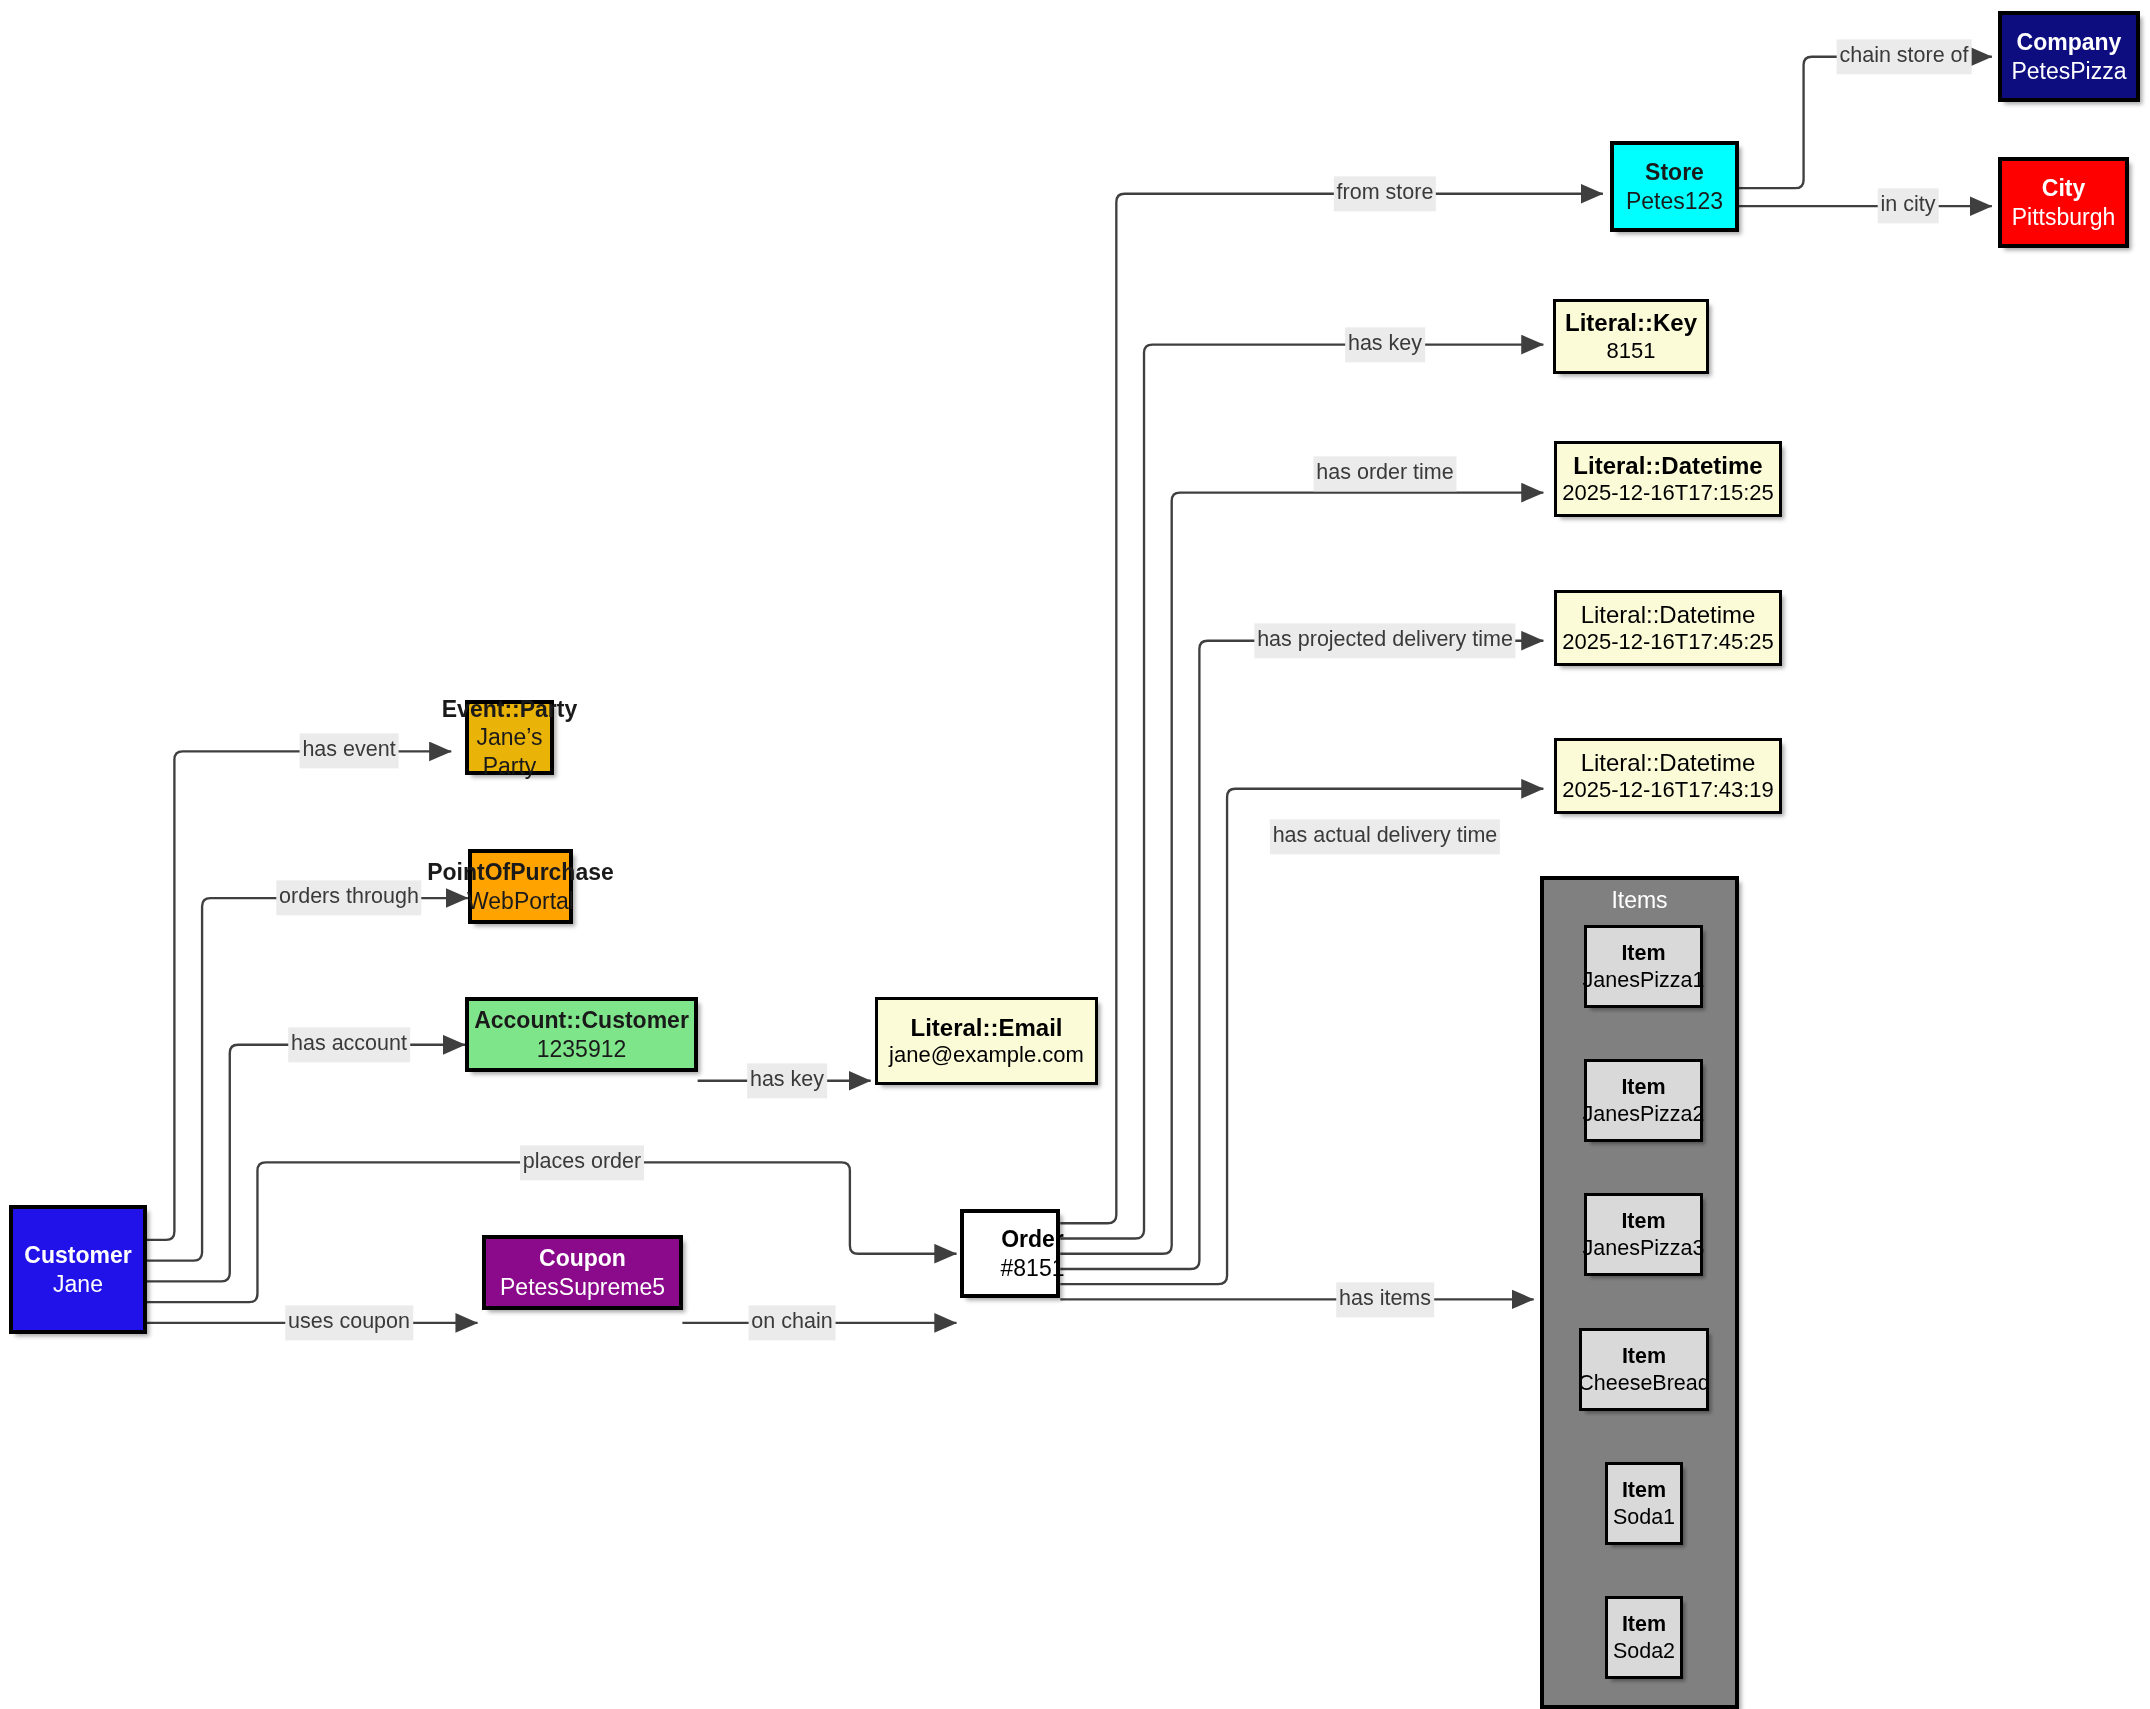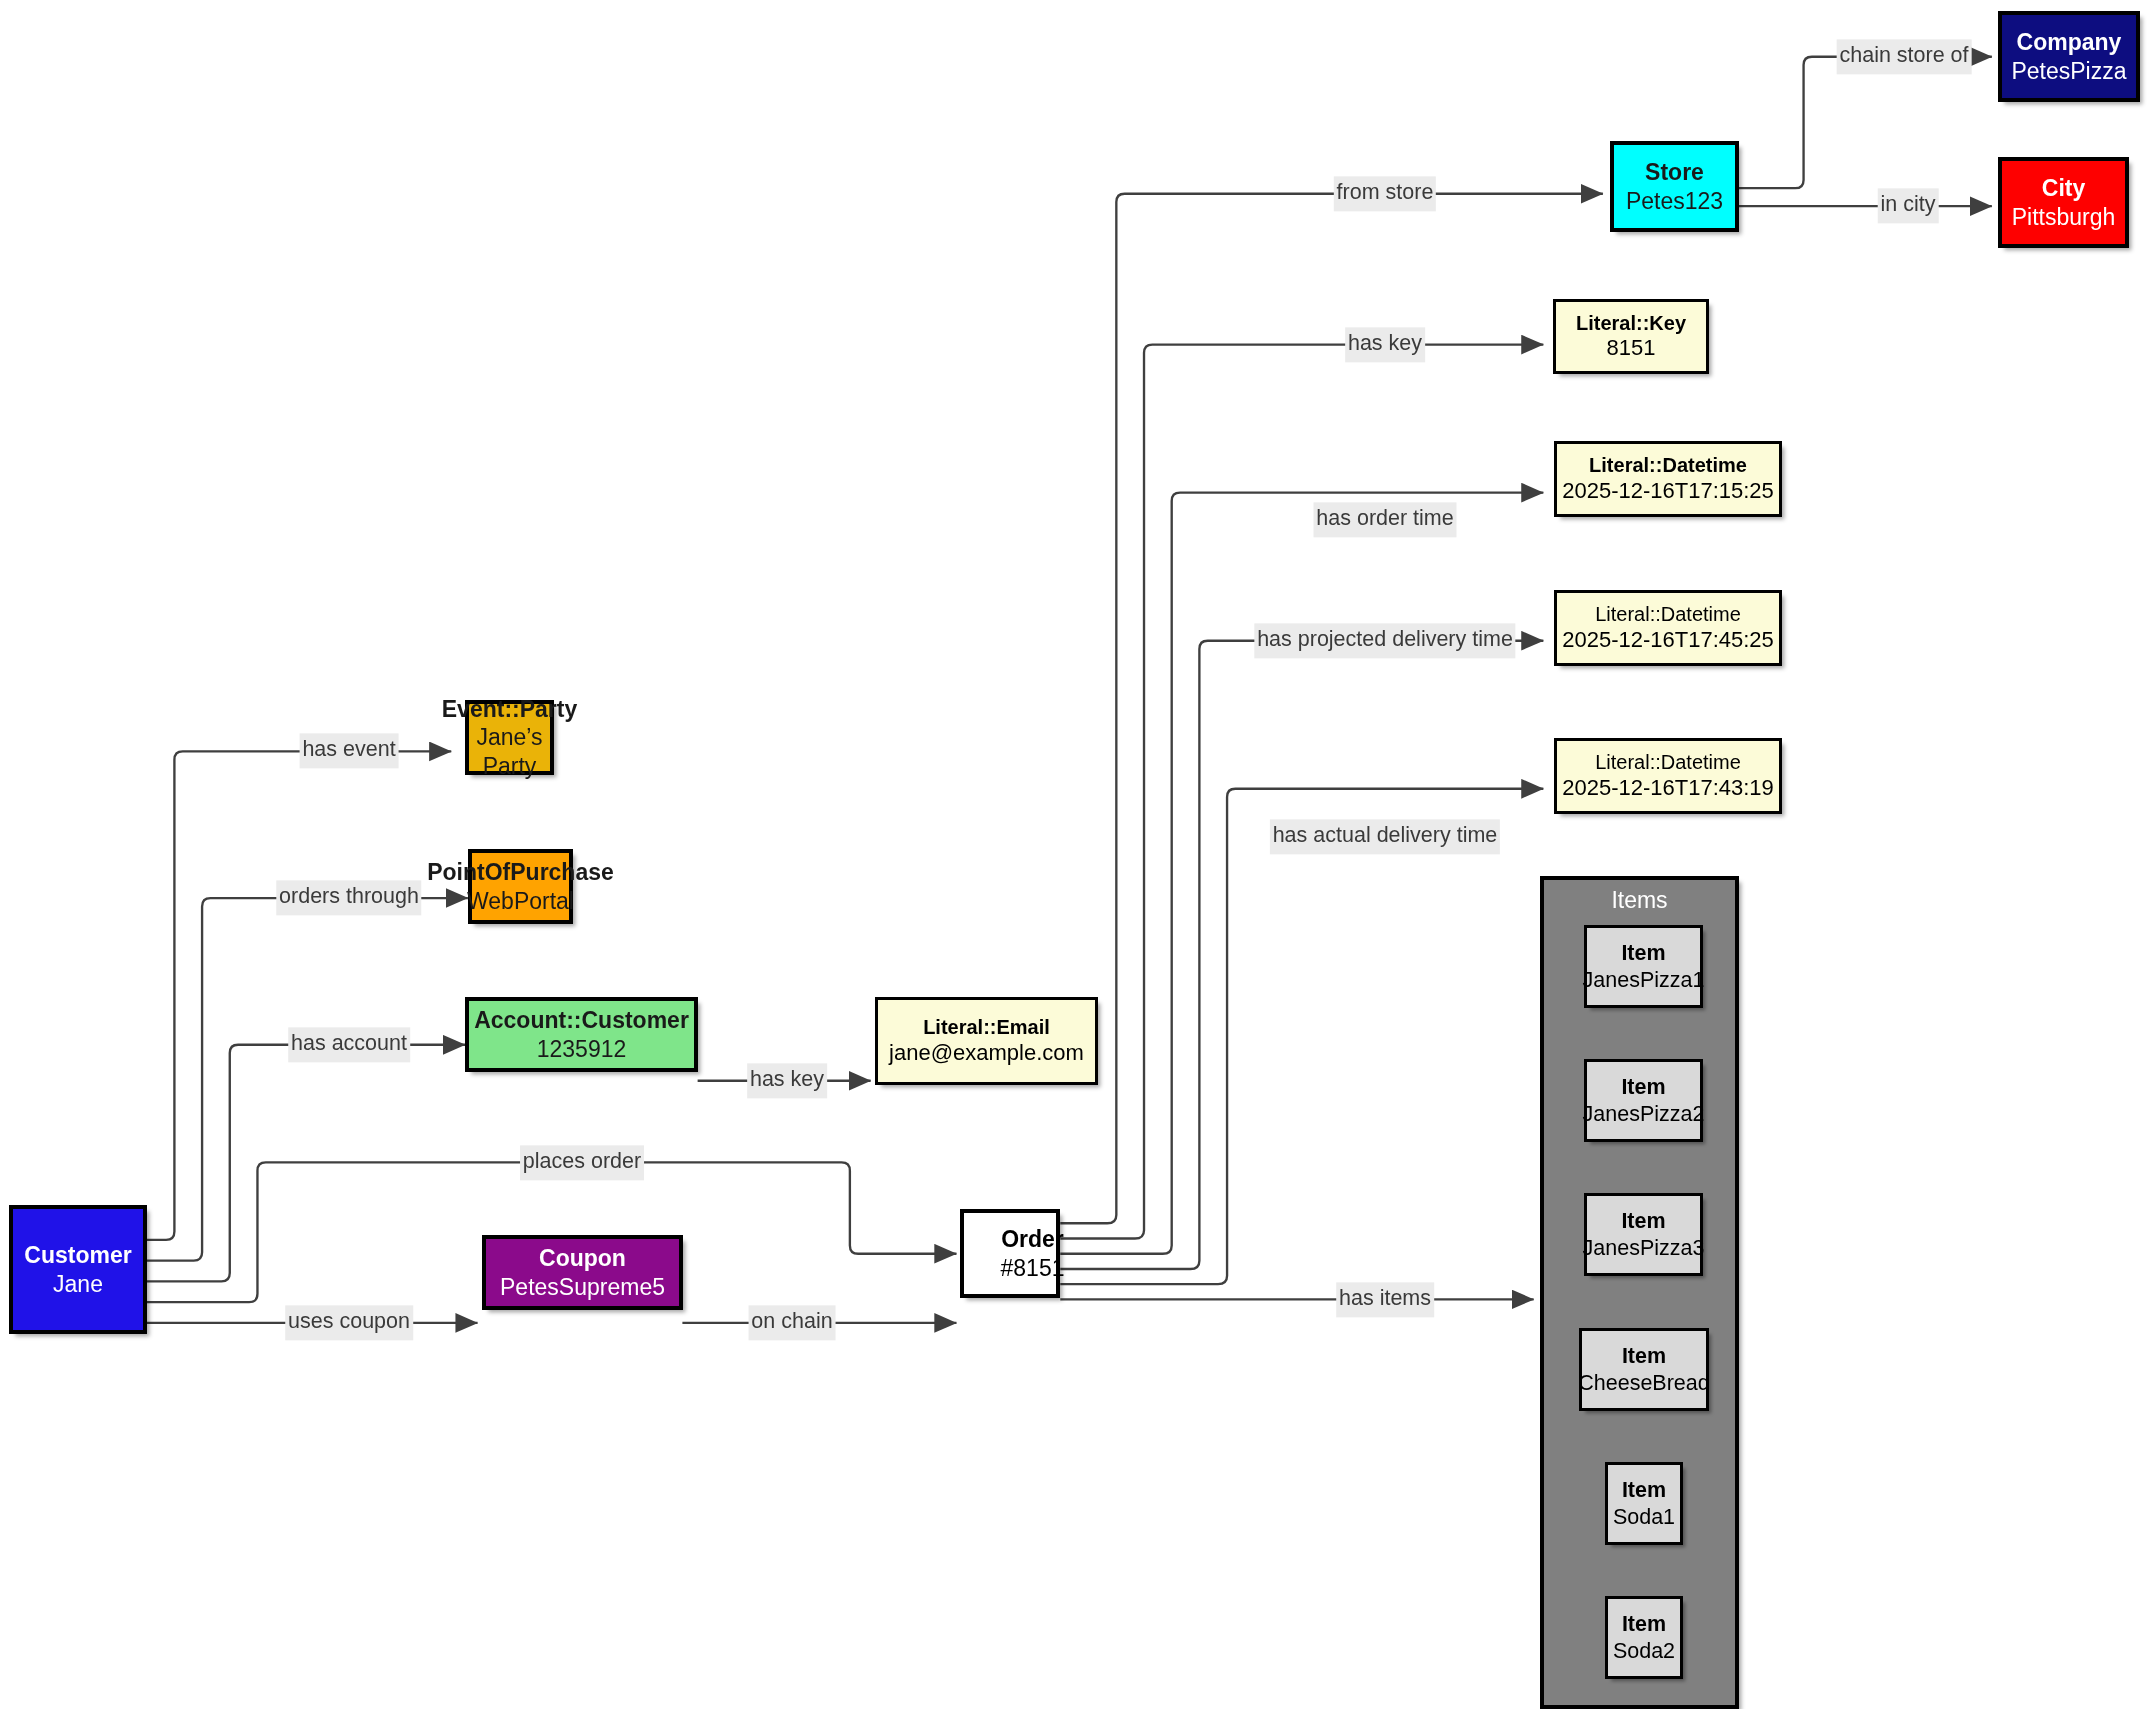--- a/index.html
+++ b/index.html
@@ -31,21 +31,21 @@
   .node .ntype{font-weight:bold;}
   .node .nval{font-weight:normal;}
   .node.light .ntype,.node.light .nval{color:#ffffff;}
   .node.dark  .ntype,.node.dark  .nval{color:#1a1a1a;}
   .node.plain .ntype,.node.plain .nval{color:#000000;}
   .node .ntype{font-size:23px;}
   .node .nval{font-size:23px;}
 
   
   .node.literal{border-width:3.5px;background:#fcfbd8;}
-  .node.literal .ntype{font-size:20px;color:#000;}
+  .node.literal .ntype{font-size:24px;color:#000;}
   .node.literal .nval{font-size:22px;color:#000;}
   .node.literal.nobold .ntype{font-weight:normal;}
 
   
   #items-cluster{
     position:absolute;
     box-sizing:border-box;
     background:#808080;
     border:4.2px solid #000000;
     box-shadow:4.8px 4.8px 4.2px -1.4px rgba(0,0,0,0.35);
@@ -251,21 +251,21 @@
 
   <div class="elabel" style="left:349px;top:751px;">has event</div>
   <div class="elabel" style="left:349px;top:898px;">orders through</div>
   <div class="elabel" style="left:349px;top:1045px;">has account</div>
   <div class="elabel" style="left:582px;top:1163px;">places order</div>
   <div class="elabel" style="left:349px;top:1323px;">uses coupon</div>
   <div class="elabel" style="left:787px;top:1081px;">has key</div>
   <div class="elabel" style="left:792px;top:1323px;">on chain</div>
   <div class="elabel" style="left:1385px;top:194px;">from store</div>
   <div class="elabel" style="left:1385px;top:345px;">has key</div>
-  <div class="elabel" style="left:1385px;top:520px;">has order time</div>
+  <div class="elabel" style="left:1385px;top:474px;">has order time</div>
   <div class="elabel" style="left:1385px;top:641px;">has projected delivery time</div>
   <div class="elabel" style="left:1385px;top:789px;margin-top:48px;">has actual delivery time</div>
   <div class="elabel" style="left:1385px;top:1300px;">has items</div>
   <div class="elabel" style="left:1904px;top:57px;">chain store of</div>
   <div class="elabel" style="left:1908px;top:206px;">in city</div>
 
 </div>
 
 
 </body></html>

